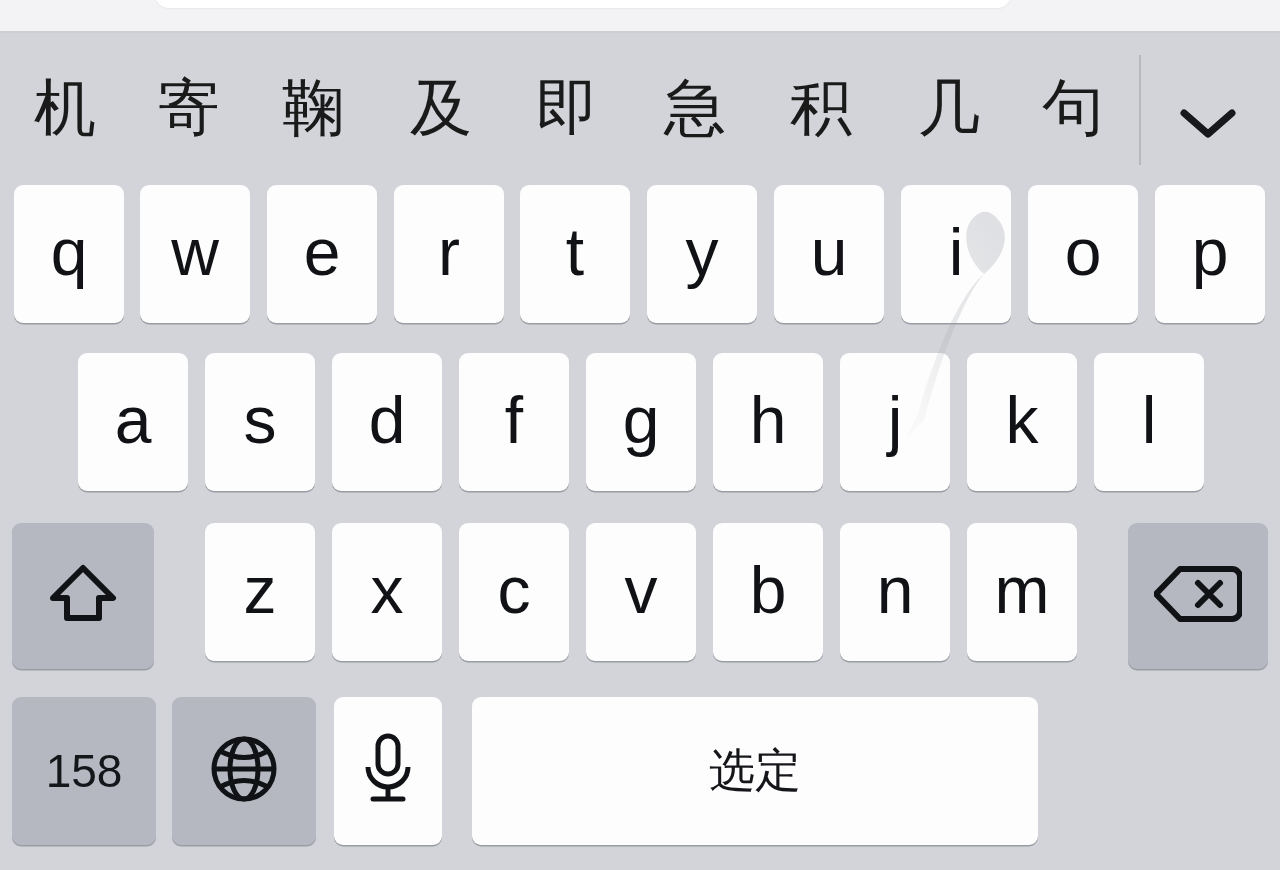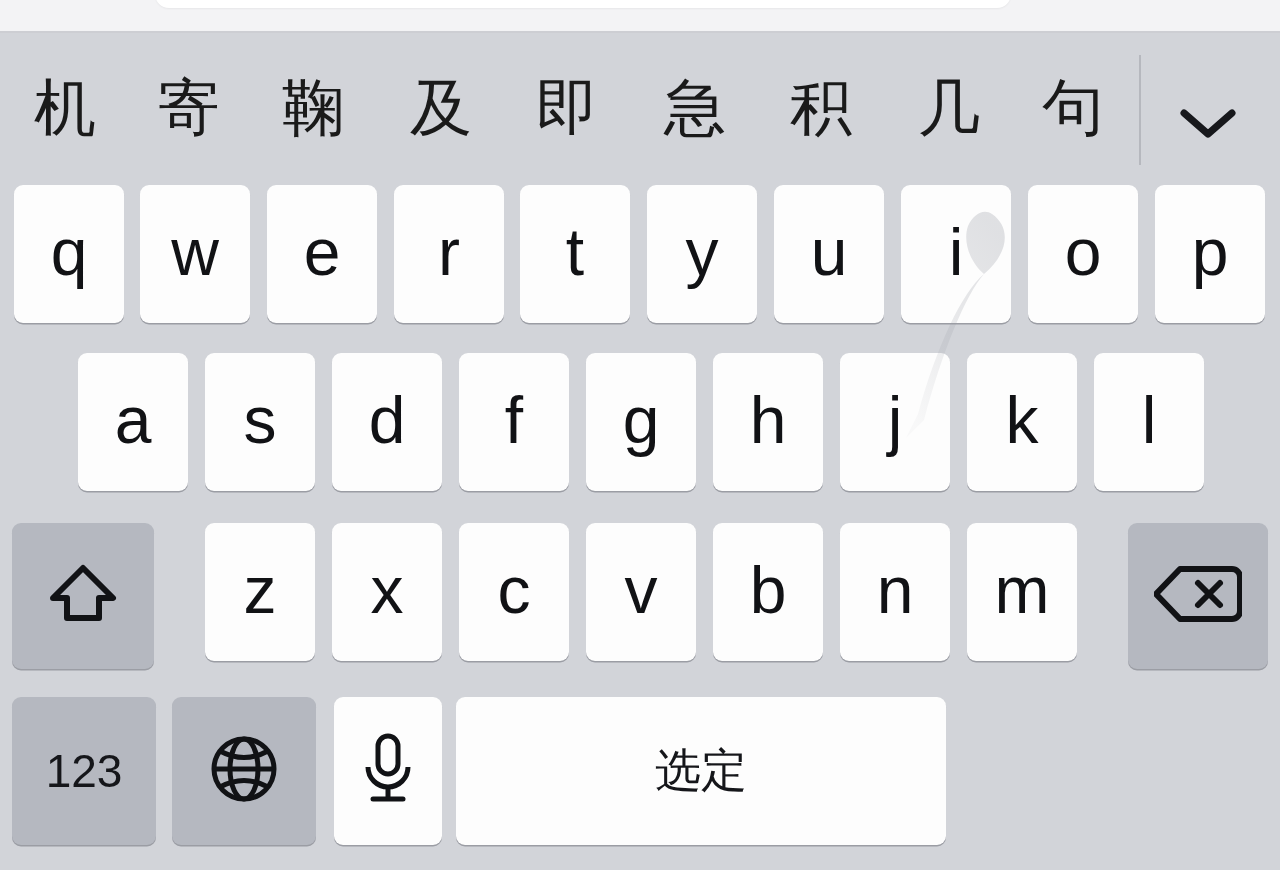--- a/index.html
+++ b/index.html
@@ -293,21 +293,21 @@
             <path d="M28 6 L80 6 A8 8 0 0 1 88 14 L88 48 A8 8 0 0 1 80 56 L28 56 L4 31 Z" transform="translate(-2,0)" stroke="#111215" stroke-width="6" stroke-linejoin="round" fill="none"></path>
             <path d="M44 20 L66 42 M66 20 L44 42" stroke="#111215" stroke-width="6" stroke-linecap="round"></path>
           </svg>
         </span>
       </div>
     </div>
 
     <div class="key-row" id="row-4">
 
       <div class="key bottom gray num-label" style="left:12px; width:144px">
-        <span>123</span>
+        <span>158</span>
       </div>
 
       <div class="key bottom gray" style="left:172px; width:144px">
         <span>
           <svg width="72" height="72" viewBox="0 0 72 72" fill="none" aria-hidden="true">
             <circle cx="36" cy="36" r="30" stroke="#111215" stroke-width="5" fill="none"></circle>
             <ellipse cx="36" cy="36" rx="14" ry="30" stroke="#111215" stroke-width="5" fill="none"></ellipse>
             <line x1="6" y1="36" x2="66" y2="36" stroke="#111215" stroke-width="5"></line>
             <path d="M12 18 Q36 31 60 18" stroke="#111215" stroke-width="5" fill="none"></path>
             <path d="M12 54 Q36 41 60 54" stroke="#111215" stroke-width="5" fill="none"></path>
@@ -319,21 +319,21 @@
         <span>
           <svg width="56" height="76" viewBox="0 0 56 76" fill="none" aria-hidden="true">
             <rect x="18" y="5" width="20" height="38" rx="10" stroke="#111215" stroke-width="5" fill="none"></rect>
             <path d="M8 36 A20 20 0 0 0 48 36" stroke="#111215" stroke-width="5" fill="none"></path>
             <line x1="28" y1="56" x2="28" y2="66" stroke="#111215" stroke-width="5"></line>
             <line x1="13" y1="68" x2="43" y2="68" stroke="#111215" stroke-width="5" stroke-linecap="round"></line>
           </svg>
         </span>
       </div>
 
-      <div class="key bottom white cjk-label" style="left:456px; width:490px">
+      <div class="key bottom white cjk-label" style="left:472px; width:566px">
         <span>选定</span>
       </div>
 
     </div>
 
     <svg id="swipe-trail" viewBox="0 0 160 280" fill="none" aria-hidden="true">
       <defs>
         <linearGradient id="trailGrad" x1="0.75" y1="0" x2="0.2" y2="1">
           <stop offset="0%" stop-color="#9a9da6" stop-opacity="0.30"></stop>
           <stop offset="45%" stop-color="#9a9da6" stop-opacity="0.22"></stop>

